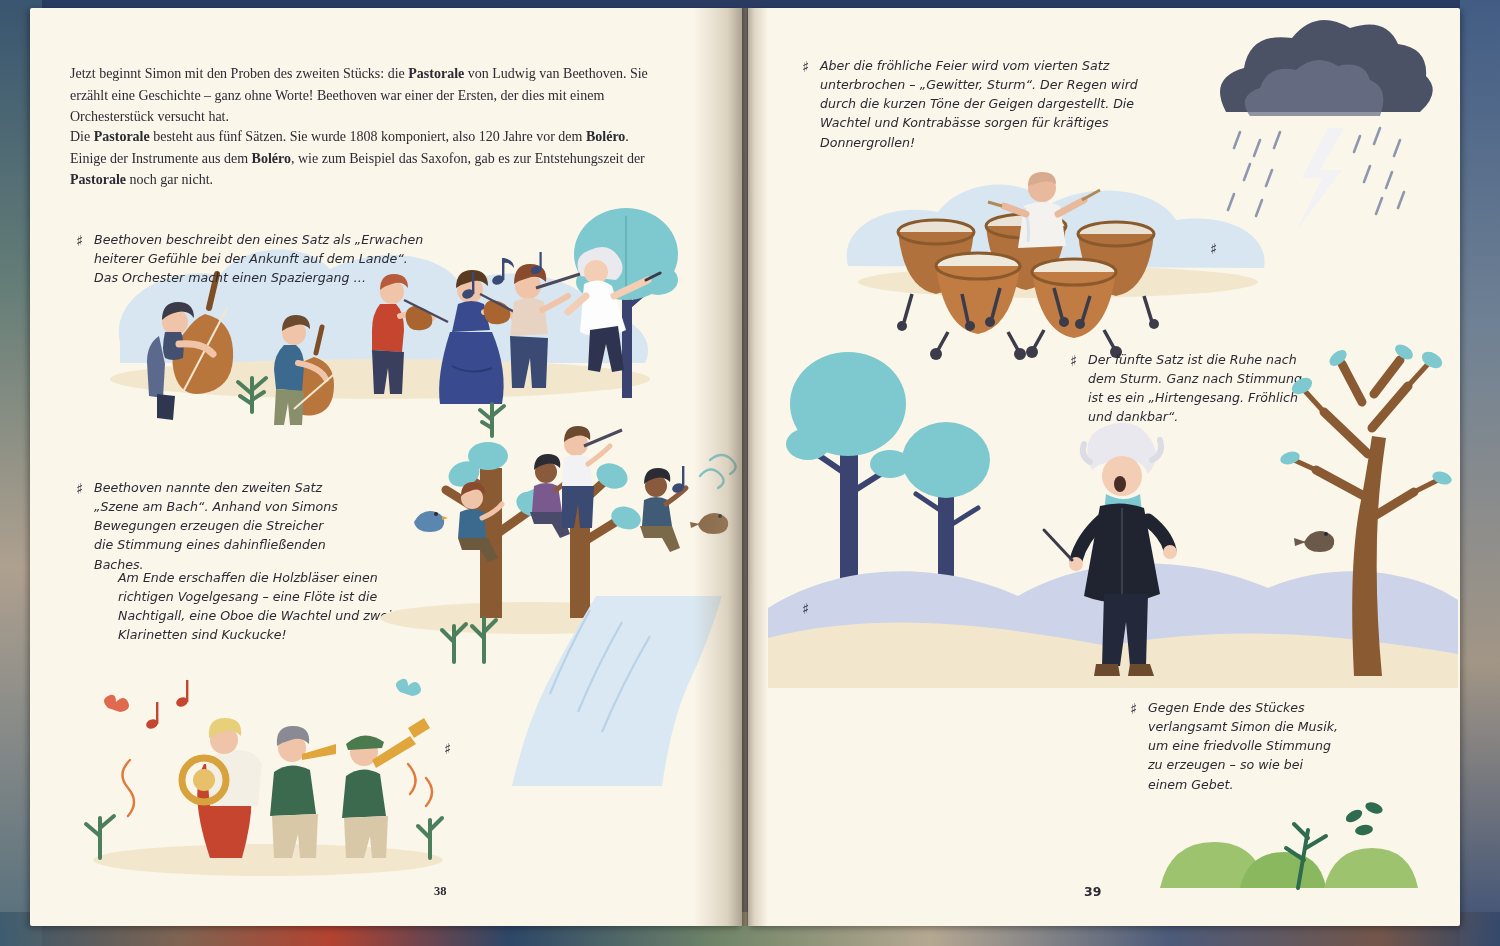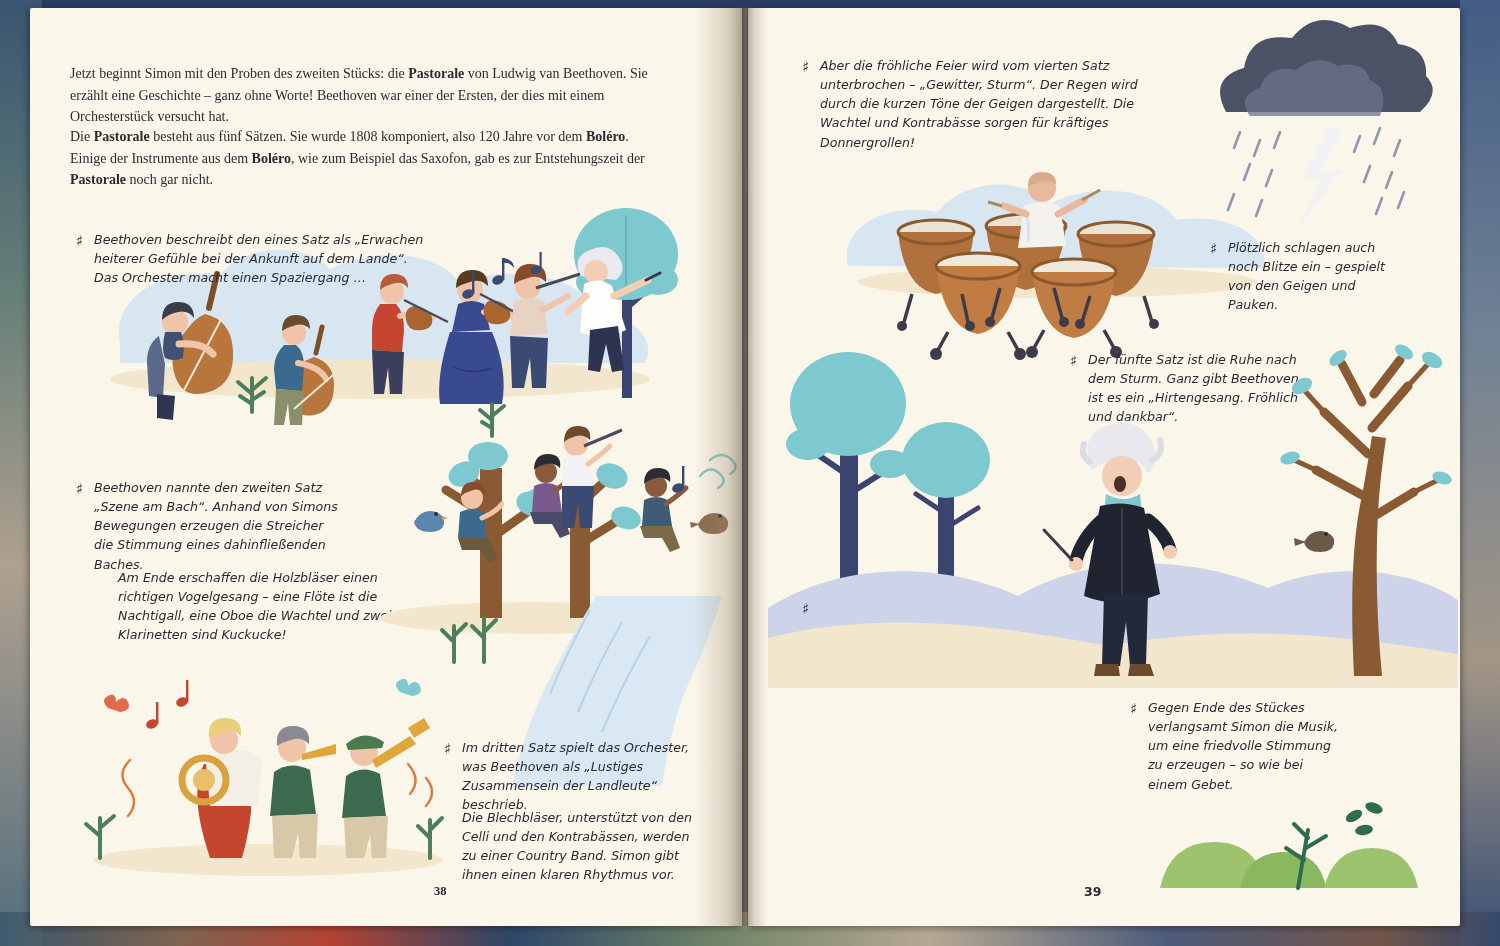--- a/index.html
+++ b/index.html
@@ -458,26 +458,22 @@
             <path d="M22 160 L36 148"></path>
           <path d="M352 190 L352 152"></path>
             <path d="M352 170 L340 158"></path>
             <path d="M352 162 L364 150"></path>
         </g>
       </svg>
     </div>
 
     <div class="note" style="left:432px; top:730px; width:240px;">
       <span class="sharp">♯</span>
-      <span>Im dritten Satz spielt das Orchester, was Beethoven als „Lustiges Zusammensein der Landleute“ beschrieb.</span>
-    </div>
-
-    <div class="plain-note" style="left:432px; top:800px; width:240px;">
-      <span>Die Blechbläser, unterstützt von den Celli und den Kontrabässen, werden zu einer Country Band. Simon gibt ihnen einen klaren Rhythmus vor.</span>
-    </div>
+    </div>
+
 
     <div class="folio" style="left:404px; top:876px;font-family:Liberation Serif, serif;">38</div>
 
     <div class="gutter-left"></div>
   </div>
 
   <div class="spine"></div>
 
   <div class="page right">
 
@@ -584,21 +580,20 @@
         <path d="M24 42 q6 14 4 34" stroke="#d8e3ee" stroke-width="3" fill="none"></path>
         <path d="M58 48 l26 -14" stroke="#e8b99c" stroke-width="7" stroke-linecap="round"></path>
         <path d="M26 48 l-22 -8" stroke="#e8b99c" stroke-width="7" stroke-linecap="round"></path>
         <path d="M82 34 l18 -10" stroke="#b08a5a" stroke-width="3"></path>
         <path d="M2 40 l-14 -4" stroke="#b08a5a" stroke-width="3"></path>
       </svg>
     </div>
 
     <div class="note" style="left:480px; top:230px; width:180px;">
       <span class="sharp">♯</span>
-      <span>Plötzlich schlagen auch noch Blitze ein – gespielt von den Geigen und Pauken.</span>
     </div>
 
     <div class="ill" style="left:30px; top:300px;">
       <svg width="240" height="290" viewBox="0 0 240 290">
         <path d="M62 286 L62 130 L80 130 L80 286 Z" fill="#3b4470"></path>
         <path d="M71 168 L30 140 M71 186 L112 160 M71 146 L42 124" stroke="#3b4470" stroke-width="6" fill="none" stroke-linecap="round"></path>
         <ellipse cx="70" cy="96" rx="58" ry="52" fill="#7ec8cf"></ellipse>
         <ellipse cx="30" cy="136" rx="22" ry="16" fill="#7ec8cf"></ellipse>
         <ellipse cx="112" cy="156" rx="20" ry="14" fill="#7ec8cf"></ellipse>
         <path d="M160 286 L160 176 L176 176 L176 286 Z" fill="#3b4470"></path>
@@ -609,21 +604,21 @@
 
     <div class="ill" style="left:20px; top:480px;">
       <svg width="690" height="200" viewBox="0 0 690 200">
         <path d="M0 120 C80 70 180 76 250 108 C330 62 430 70 500 100 C570 70 650 84 690 112 L690 200 L0 200 Z" fill="#cdd3e8"></path>
         <path d="M0 150 C120 120 240 140 340 158 C460 136 570 146 690 166 L690 200 L0 200 Z" fill="#f2e7cd"></path>
       </svg>
     </div>
 
     <div class="note" style="left:340px; top:342px; width:225px;">
       <span class="sharp">♯</span>
-      <span>Der fünfte Satz ist die Ruhe nach dem Sturm. Ganz gibt Beethoven ist es ein „Hirtengesang. Fröhlich und dankbar“.</span>
+      <span>Der fünfte Satz ist die Ruhe nach dem Sturm. Ganz nach Stimmung ist es ein „Hirtengesang. Fröhlich und dankbar“.</span>
     </div>
 
     <div class="ill" style="left:296px; top:418px;">
       <svg width="150" height="260" viewBox="0 0 150 260">
 
         <path d="M48 44 q-14 -34 14 -44 q28 -10 42 10 q16 20 0 38 q-6 -16 -26 -14 q-22 2 -30 10 z" fill="#e8e8ee"></path>
         <path d="M46 36 q-10 -6 -6 -18 M108 34 q12 -6 8 -20" stroke="#dcdce4" stroke-width="6" fill="none" stroke-linecap="round"></path>
 
         <circle cx="78" cy="50" r="20" fill="#f3cdb4"></circle>
         <ellipse cx="76" cy="58" rx="6" ry="8" fill="#4a2e28"></ellipse>

